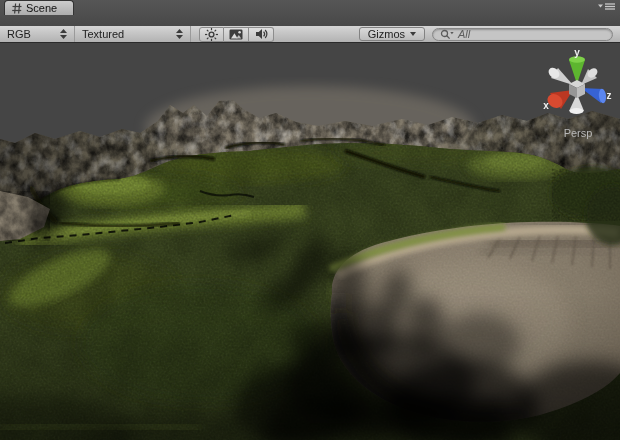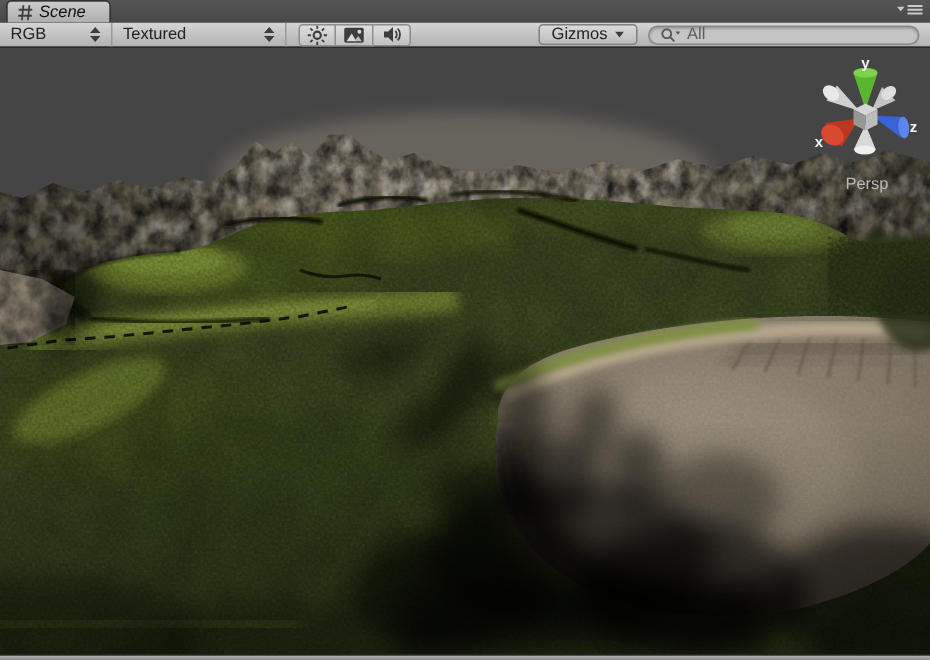--- a/index.html
+++ b/index.html
@@ -1,20 +1,20 @@
 <!DOCTYPE html>
 <html><head>
 <meta charset="utf-8">
 <style>
   * { margin:0; padding:0; box-sizing:border-box; }
   body { font-family:"Liberation Sans", sans-serif; background:#666; }
   .window { width:620px; height:440px; position:relative; background:#454545; overflow:hidden; border:0; }
 
   
-  .tab-bar { height:15px; background:linear-gradient(#565656,#484848); display:flex; position:relative;font-style:italic; }
+  .tab-bar { height:26px; background:linear-gradient(#565656,#484848); display:flex; position:relative; }
   .tab { margin-left:4px; height:15px; padding:0 16px 0 7px; display:flex; align-items:center; gap:4px;
          background:linear-gradient(#cccccc,#adadad); border:1px solid #333; border-bottom:none;
          border-radius:4px 4px 0 0; font-size:11px; color:#111; }
   .panel-menu { position:absolute; right:4px; top:2px; }
 
   
   .toolbar { height:17px; background:linear-gradient(#d5d5d5,#b2b2b2); border-bottom:1px solid #2a2a2a;
              display:flex; align-items:stretch; font-size:11px; color:#222; }
   .tb-dd { display:flex; align-items:center; justify-content:space-between; padding:0 7px;
            border-right:1px solid #9a9a9a; }
@@ -23,21 +23,21 @@
   .tb-group { display:flex; margin-left:8px; align-items:center; }
   .tb-btn { width:25px; height:15px; display:flex; align-items:center; justify-content:center;
             background:linear-gradient(#dedede,#c1c1c1); border:1px solid #8d8d8d; border-left:none; }
   .tb-btn:first-child { border-left:1px solid #8d8d8d; border-radius:3px 0 0 3px; }
   .tb-btn:last-child { border-radius:0 3px 3px 0; }
   .gizmos-btn { margin-left:auto; margin-right:7px; align-self:center; height:14px; padding:0 8px;
                 display:flex; align-items:center; gap:5px; background:linear-gradient(#dadada,#bcbcbc);
                 border:1px solid #828282; border-radius:3px; }
   .search { width:181px; height:13px; margin-right:7px; align-self:center; display:flex; align-items:flex-end;
             gap:4px; padding:0 7px; background:#c5c5c5; border:1px solid #878787; border-radius:7px;
-            box-shadow:inset 0 1px 2px rgba(0,0,0,.28); color:#5d5d5d; }
+            box-shadow:inset 0 1px 2px rgba(0,0,0,.28); color:#5d5d5d;font-style:italic; }
 
   
   .viewport { position:relative; width:620px; height:404px; background:#454545; }
   .scene-svg { display:block; }
   .gizmo { position:absolute; left:528px; top:4px; width:92px; height:96px; }
   .gizmo text { font-family:"Liberation Sans", sans-serif; font-weight:bold; font-size:10px; fill:#f0f0f0; }
   .gizmo .persp { font-weight:normal; font-size:11px; fill:#b8b8b8; }
 
   .bottom-bar { height:4px; background:linear-gradient(#b6b6b6,#8d8d8d); border-top:1px solid #222; }
 </style>

